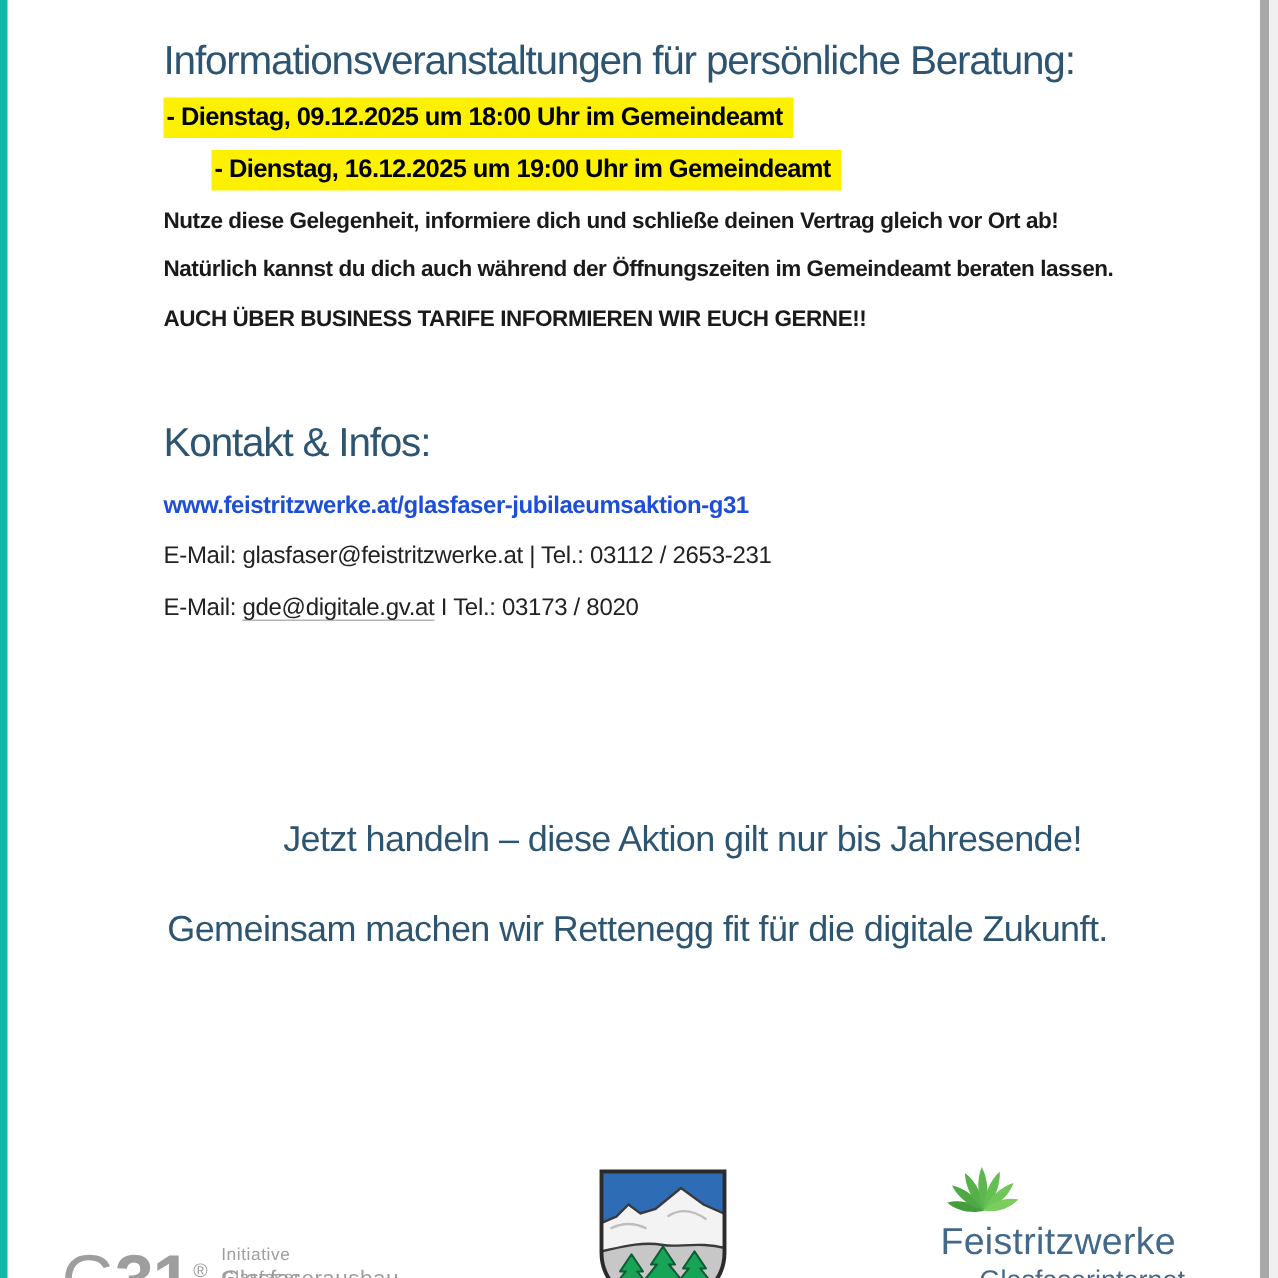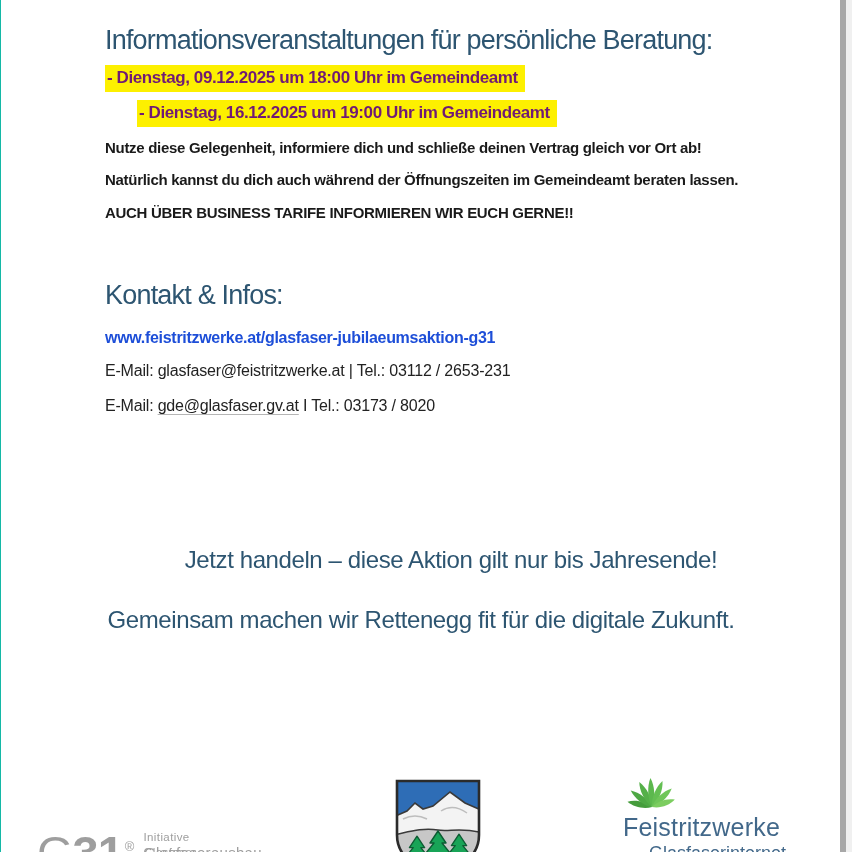--- a/index.html
+++ b/index.html
@@ -7,39 +7,39 @@
   body {
     background:#f0f0f0;
     font-family:"Liberation Sans", sans-serif;
     position:relative;
     overflow:hidden;
   }
   .page {
     position:absolute; left:0; top:0;
     width:840px; height:852px;
     background:#ffffff;
-    border-left:1px solid #14b8a6;
+    border-left:5px solid #14b8a6;
     overflow:hidden;
     text-decoration:underline;
   }
   .scrollbar {
     position:absolute; left:840px; top:0;
     width:6px; height:852px;
     background:#a8a8a8;
   }
   
   .abs { position:absolute; white-space:nowrap; }
   h1.doc-heading, h2.doc-heading {
     font-size:27px; font-weight:400; letter-spacing:-0.8px;
     color:#2d5571;
   }
   .hl-line span {
     display:inline-block;
     background:#fdf000;
-    color:#701a75;
+    color:#000000;
     font-size:17px; font-weight:700; letter-spacing:-0.4px;
     padding:3px 7px 4px 2px;
   }
   .body-bold {
     font-size:15px; font-weight:700; letter-spacing:-0.3px;
     color:#1a1a1a;
   }
   .website {
     font-size:16px; font-weight:700; letter-spacing:-0.3px;
     color:#1d4ed8;
@@ -103,21 +103,21 @@
   <p class="abs body-bold" style="left:104px; top:204px;">AUCH ÜBER BUSINESS TARIFE INFORMIEREN WIR EUCH GERNE!!</p>
 
   <h2 class="abs doc-heading" style="left:104px; top:280px;">Kontakt &amp; Infos:</h2>
 
   <p class="abs website" style="left:104px; top:329px;">www.feistritzwerke.at/glasfaser-jubilaeumsaktion-g31</p>
 
   <p class="abs email-line" style="left:104px; top:362px;">
     <span>E-Mail: </span><span>glasfaser@feistritzwerke.at</span><span> | Tel.: 03112 / 2653-231</span>
   </p>
   <p class="abs email-line" style="left:104px; top:397px;">
-    <span>E-Mail: </span><span class="email-underlined">gde@glasfaser.gv.at</span><span> I Tel.: 03173 / 8020</span>
+    <span>E-Mail: </span><span class="email-underlined">gde@digitale.gv.at</span><span> I Tel.: 03173 / 8020</span>
   </p>
 
   <p class="abs cta-line" style="top:546px;margin-left:30px;">Jetzt handeln – diese Aktion gilt nur bis Jahresende!</p>
   <p class="abs cta-line" style="top:606px;">Gemeinsam machen wir Rettenegg fit für die digitale Zukunft.</p>
 
   <div class="abs g31-logo">
     <div class="g31-big"><span class="g">G</span><span class="n31">31</span><span class="reg">®</span></div>
     <div class="g31-tagline">
       <div>Initiative</div>
       <div>Glasfaser</div>

